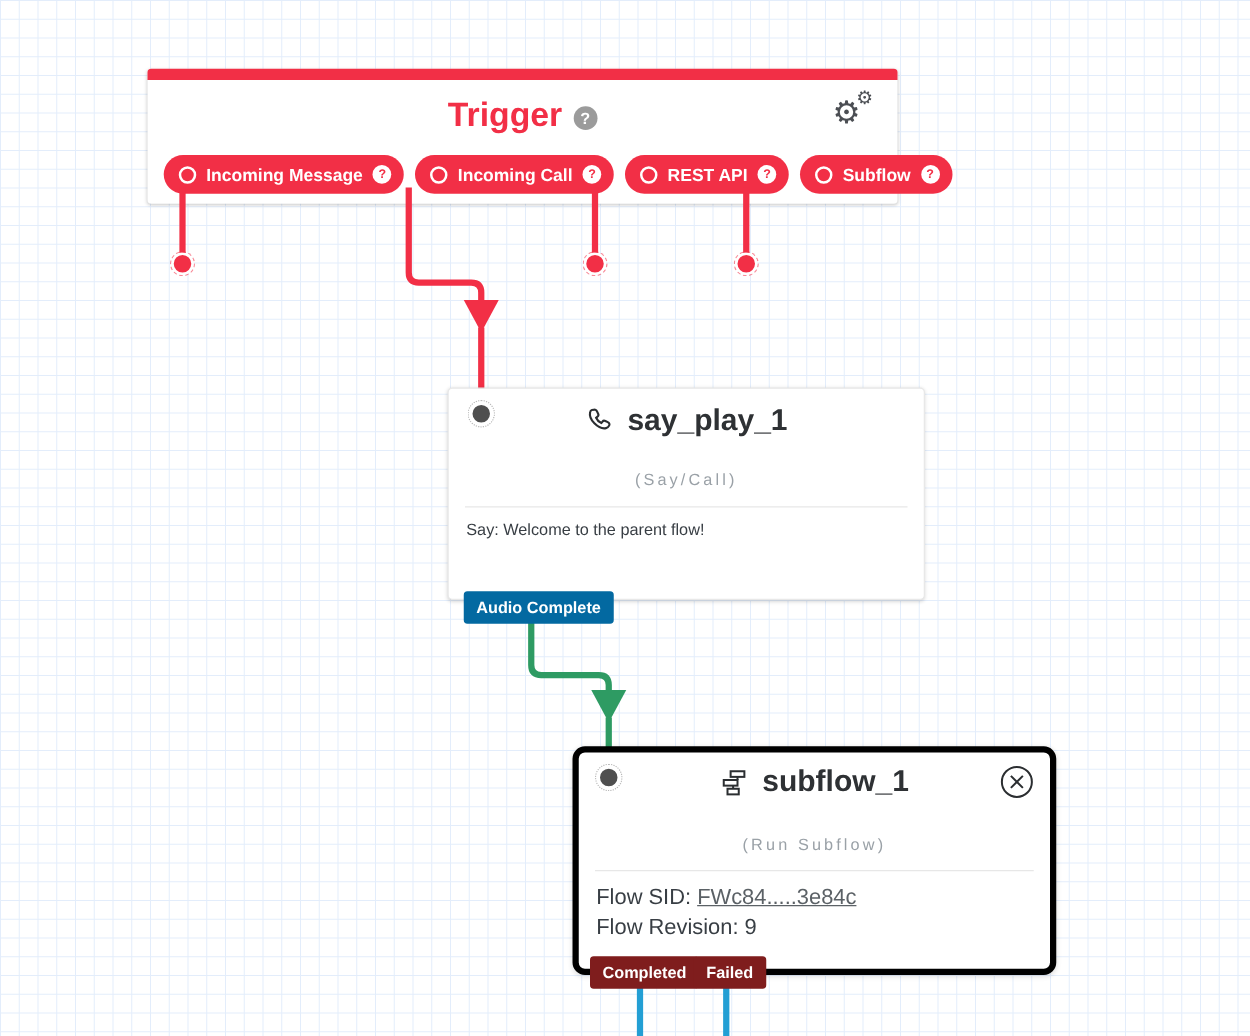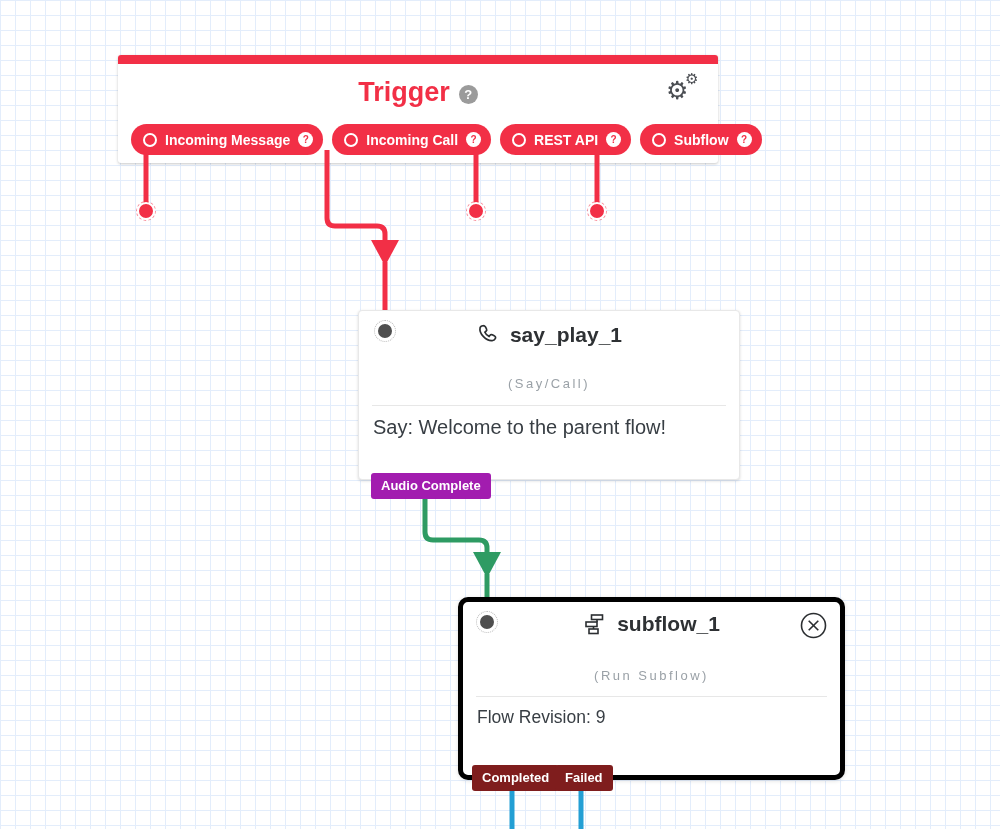--- a/index.html
+++ b/index.html
@@ -76,21 +76,21 @@
   .widget-card { background:#ffffff; z-index:3; }
   .input-port {
     position:absolute; width:20px; height:20px; border-radius:50%;
     background:#4f4f4f; border:3px solid #ffffff;
     outline:1px dotted #b9b9b9;
   }
   .widget-title-row {
     position:absolute; left:0; width:100%;
     display:flex; justify-content:center; align-items:center; gap:10px;
   }
-  .widget-title { font-size:21px; font-weight:600; color:#2e3134; }
+  .widget-title { font-size:24px; font-weight:600; color:#2e3134; }
   .widget-subtitle {
     position:absolute; left:0; width:100%; text-align:center;
     font-size:13px; letter-spacing:2.5px; color:#9aa1a7;
   }
   .widget-divider {
     position:absolute; left:13px; right:13px; border-top:1px solid #e7e7e7;
   }
   .transition-badge {
     position:absolute; color:#ffffff; font-size:13px; font-weight:600;
     padding:5px 10px 6px 10px; border-radius:3px; cursor:pointer; white-space:nowrap;
@@ -101,23 +101,23 @@
     left:358px; top:310px; width:382px; height:170px;
     border:1px solid #e8e8e8; border-radius:4px;
     box-shadow:0 1px 3px rgba(0,0,0,.15);
   }
   #sayplay-widget .input-port { left:16px; top:10px; }
   #sayplay-widget .widget-title-row { top:12px; }
   #sayplay-widget .widget-subtitle { top:65px; }
   #sayplay-widget .widget-divider { top:94px; }
   #sayplay-body {
     position:absolute; left:14px; top:105px;
-    font-size:20px; color:#383e44;
-  }
-  #sayplay-transition { left:12px; bottom:-20px; background:#a21caf; }
+    font-size:13px; color:#383e44;
+  }
+  #sayplay-transition { left:12px; bottom:-20px; background:#0369a1; }
 
   
   #subflow-widget {
     left:458px; top:597px; width:387px; height:183px;
     border:5px solid #000000; border-radius:10px;
     box-shadow:0 1px 4px rgba(0,0,0,.12);
   }
   #subflow-widget .input-port { left:14px; top:10px; }
   #subflow-widget .widget-title-row { top:10px; }
   #subflow-widget .widget-subtitle { top:66px; }
@@ -221,17 +221,18 @@
   </div>
   <div id="subflow-close">
     <svg width="27" height="27" viewBox="0 0 27 27">
       <circle cx="13.5" cy="13.5" r="12" fill="none" stroke="#2b2e31" stroke-width="1.6"></circle>
       <path d="M8.7 8.7 L18.3 18.3 M18.3 8.7 L8.7 18.3" stroke="#2b2e31" stroke-width="1.6"></path>
     </svg>
   </div>
   <div class="widget-subtitle">(Run Subflow)</div>
   <div class="widget-divider"></div>
   <div id="subflow-info">
+    <div><span>Flow SID: </span><a id="subflow-sid-link">FWc84.....3e84c</a></div>
     <div>Flow Revision: 9</div>
   </div>
   <div id="subflow-transition-completed" class="transition-badge">Completed</div>
   <div id="subflow-transition-failed" class="transition-badge">Failed</div>
 </div>
 
 </body></html>

